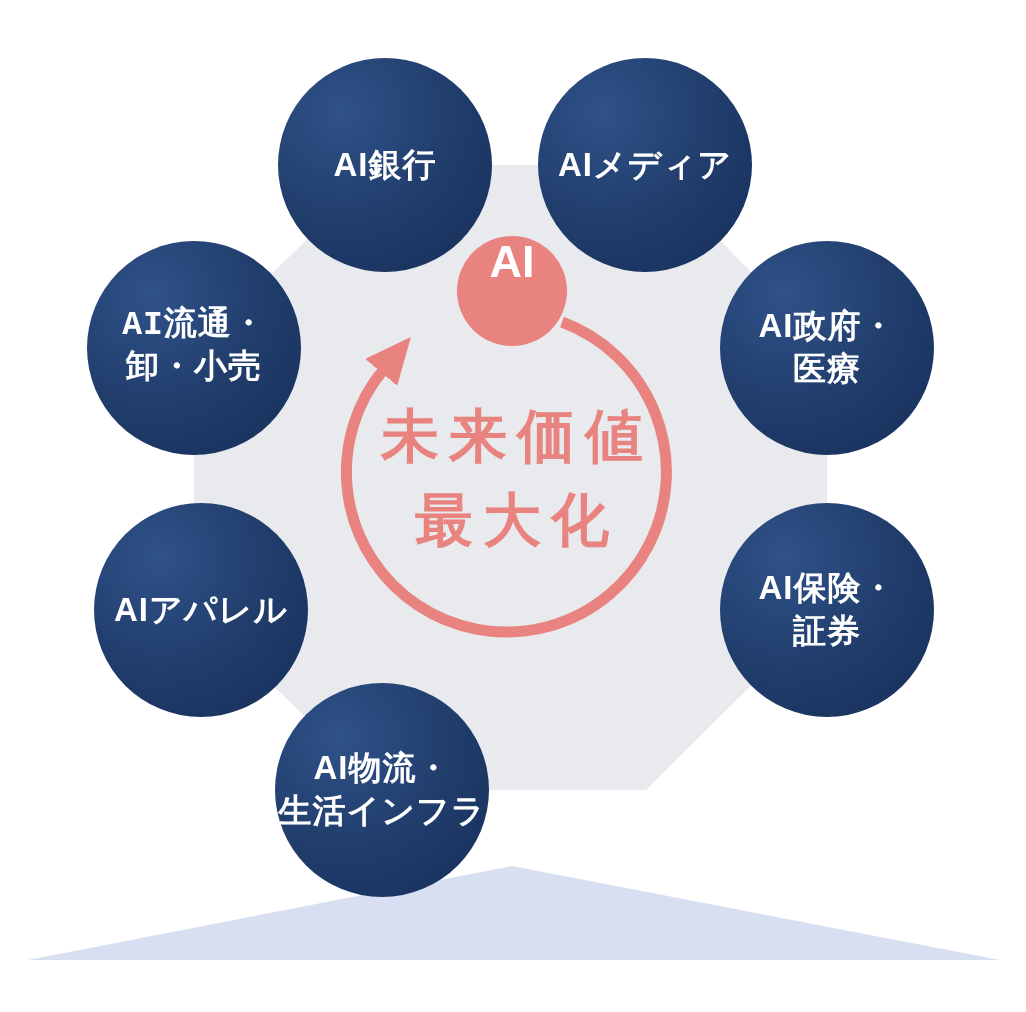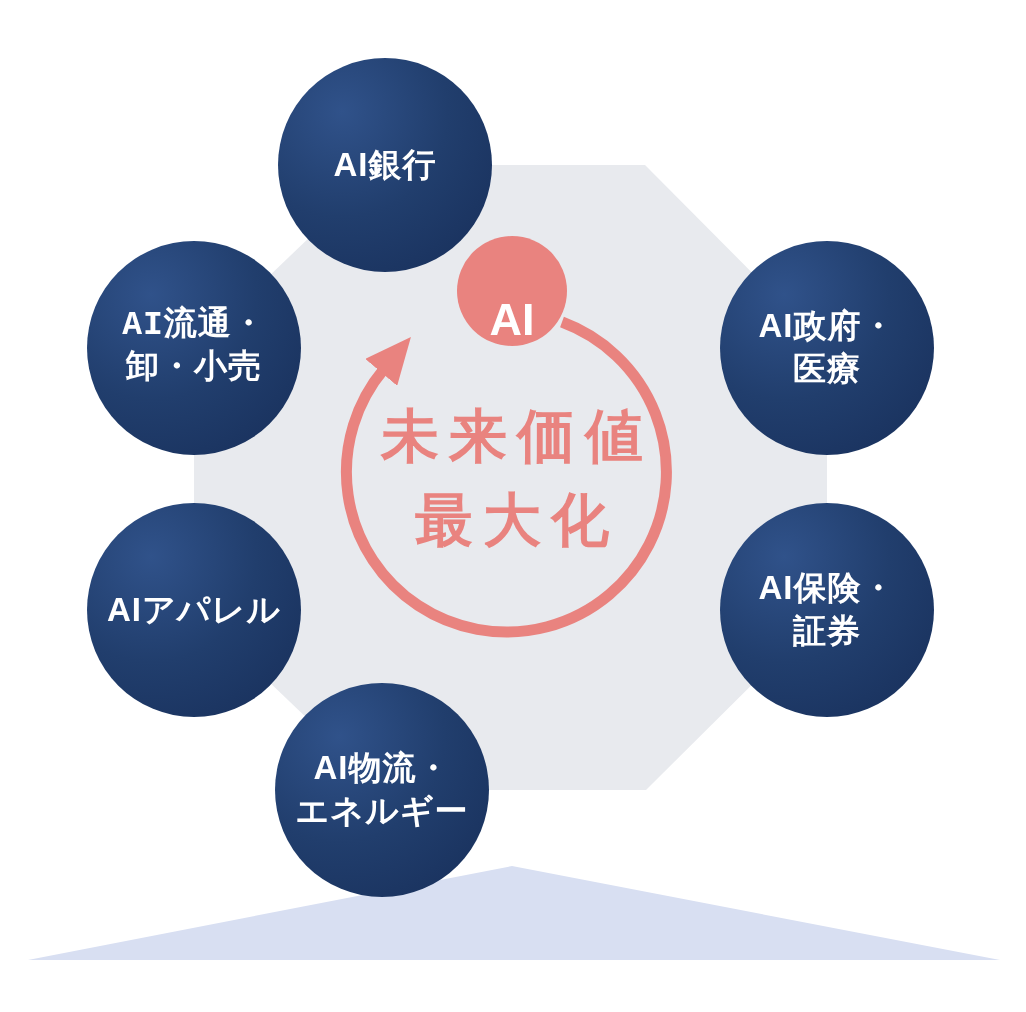--- a/index.html
+++ b/index.html
@@ -51,32 +51,32 @@
     line-height: 1.3;
     white-space: pre-line;
     letter-spacing: 1px;
   }
   .node-0 { left: 278px; top:  58px; }
   .node-1 { left: 538px; top:  58px; }
   .node-2 { left: 720px; top: 241px; }
   .node-3 { left: 720px; top: 503px; }
   .node-4 { left: 539px; top: 683px; }
   .node-5 { left: 275px; top: 683px; }
-  .node-6 { left:  87px; top: 503px; }
+  .node-6 { left:  94px; top: 503px; }
   .node-7 { left:  87px; top: 241px; font-family: Liberation Mono, monospace; }
 
   .ai-badge {
     position: absolute;
     left: 457px; top: 236px;
     width: 110px;
     height: 110px;
     border-radius: 50%;
     background: var(--accent-pink, #e9837f);
     display: flex;
-    align-items: flex-end;
+    align-items: flex-start;
     justify-content: center;
   }
   .ai-badge-label {
     color: #ffffff;
     font-size: 45px;
     font-weight: 700;
   }
   .center-text {
     position: absolute;
     left: 512px;
@@ -107,31 +107,34 @@
     <polygon class="base-triangle" points="512,866 1000,960 28,960"></polygon>
 
     <polygon class="octagon-backdrop" points="385,165 645,165 827,348 827,610 646,790 382,790 194,610 194,348"></polygon>
 
     <path class="cycle-arrow" d="M 562 322 A 160 160 0 1 1 384 369" marker-end="url(#arrowhead)"></path>
   </svg>
 
   <div class="node node-0">
     <span class="node-label">AI銀行</span>
   </div>
+  <div class="node node-1">
+    <span class="node-label">AIメディア</span>
+  </div>
   <div class="node node-3">
     <span class="node-label">AI保険・
 証券</span>
   </div>
   <div class="node node-2">
     <span class="node-label">AI政府・
 医療</span>
   </div>
   <div class="node node-5">
     <span class="node-label">AI物流・
-エネルギー</span>
+生活インフラ</span>
   </div>
   <div class="node node-6">
     <span class="node-label">AIアパレル</span>
   </div>
   <div class="node node-7">
     <span class="node-label">AI流通・
 卸・小売</span>
   </div>
 
   <div class="ai-badge">

